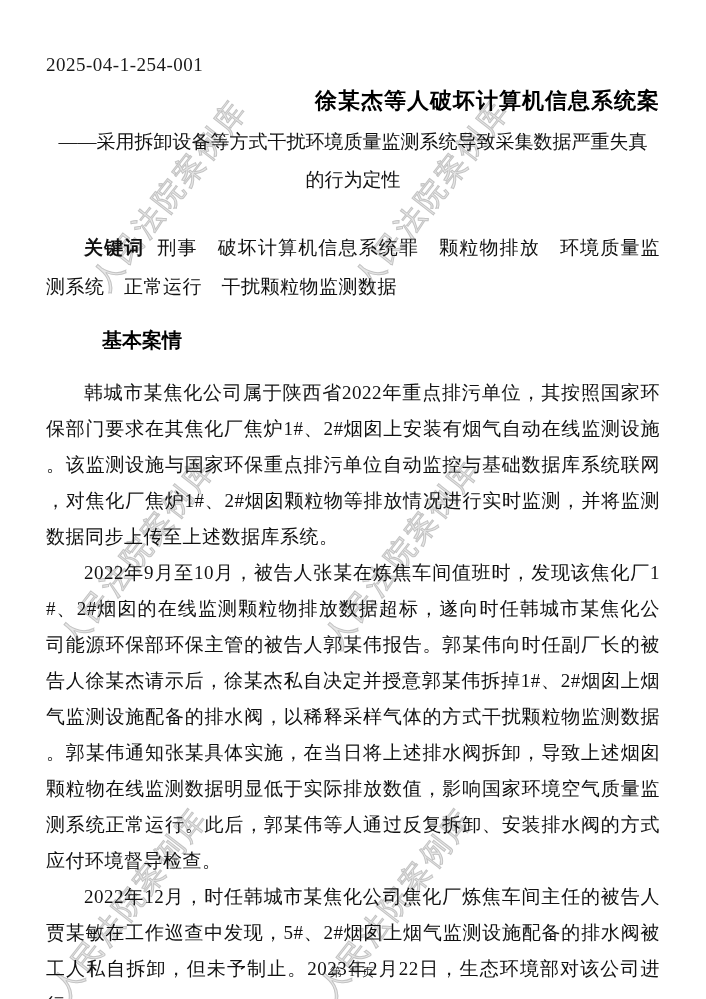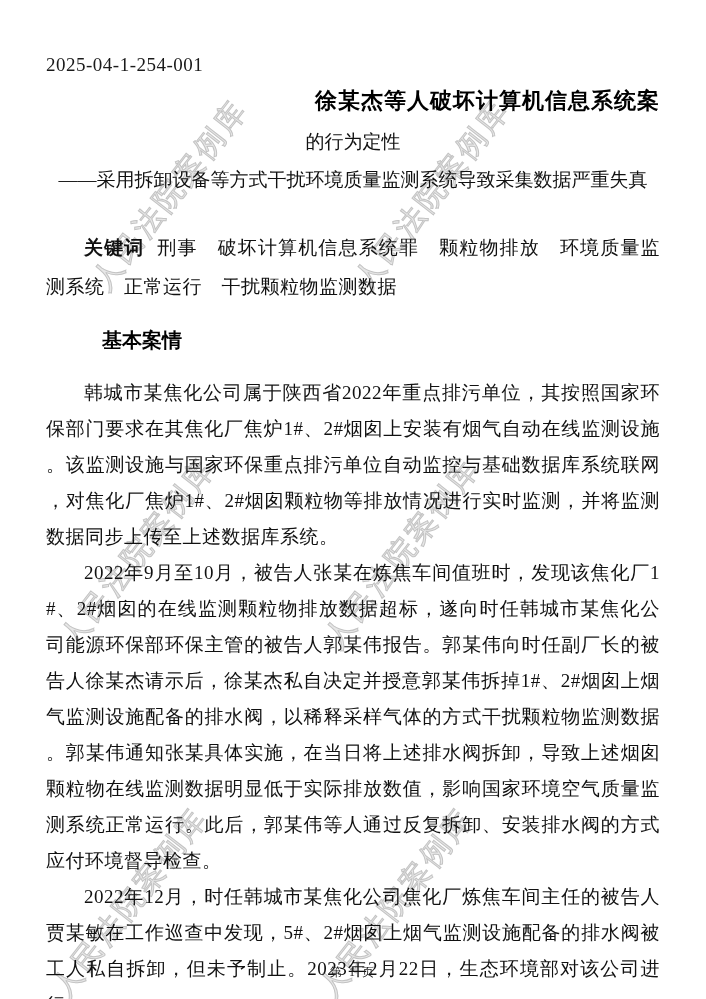--- a/index.html
+++ b/index.html
@@ -122,22 +122,22 @@
     <span class="wm" style="left:130px; top:903px;">人民法院案例库</span>
     <span class="wm" style="left:396px; top:903px;">人民法院案例库</span>
   </div>
 
   <div class="content">
     <div class="doc-number">2025-04-1-254-001</div>
 
     <h1 class="title">徐某杰等人破坏计算机信息系统案</h1>
 
     <div class="subtitle">
+      <div>——采用拆卸设备等方式干扰环境质量监测系统导致采集数据严重失真</div>
       <div>的行为定性</div>
-      <div>——采用拆卸设备等方式干扰环境质量监测系统导致采集数据严重失真</div>
     </div>
 
     <p class="keywords">
       <span class="kw-label">关键词</span>
       <span class="kw-text">刑事　破坏计算机信息系统罪　颗粒物排放　环境质量监测系统　正常运行　干扰颗粒物监测数据</span>
     </p>
 
     <h2 class="section-heading">基本案情</h2>
 
     <p class="body-para">韩城市某焦化公司属于陕西省2022年重点排污单位，其按照国家环保部门要求在其焦化厂焦炉1#、2#烟囱上安装有烟气自动在线监测设施。该监测设施与国家环保重点排污单位自动监控与基础数据库系统联网，对焦化厂焦炉1#、2#烟囱颗粒物等排放情况进行实时监测，并将监测数据同步上传至上述数据库系统。</p>

